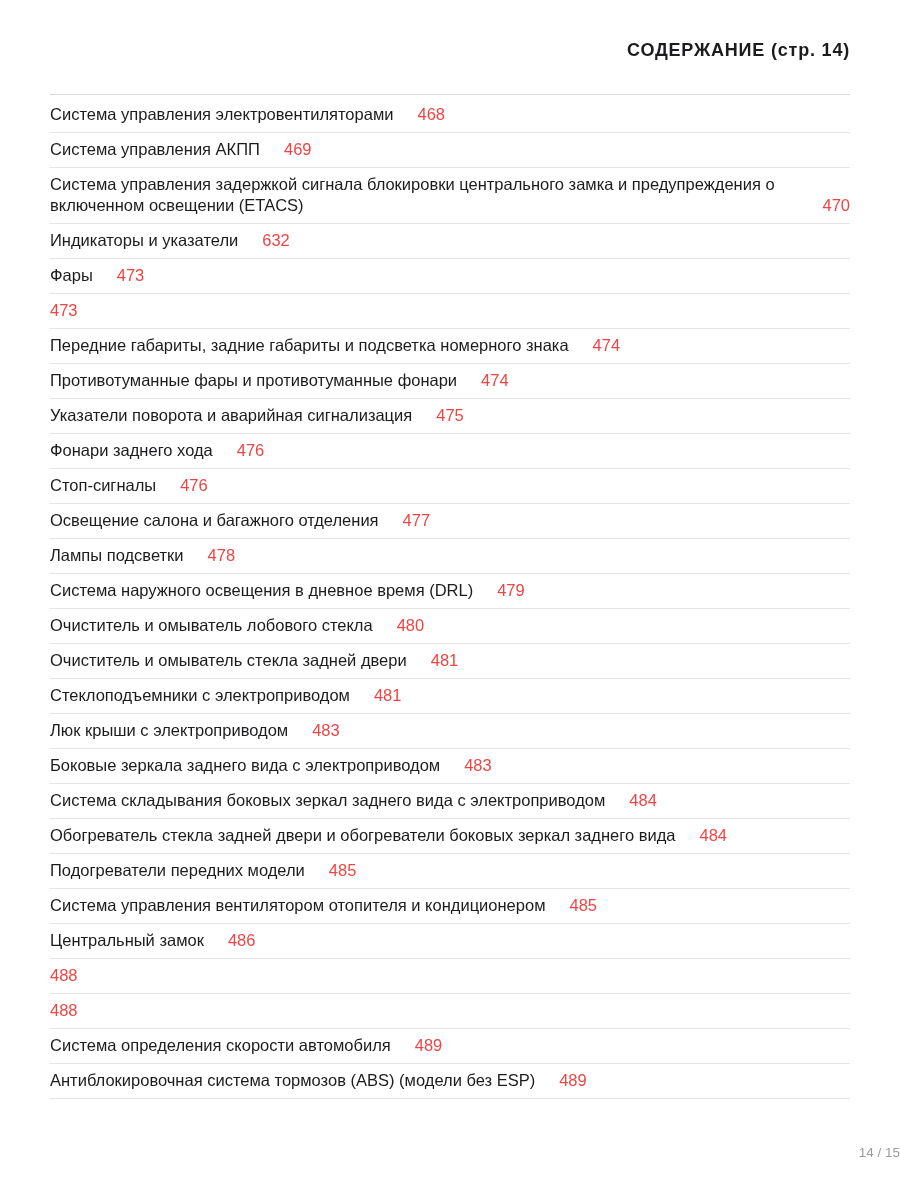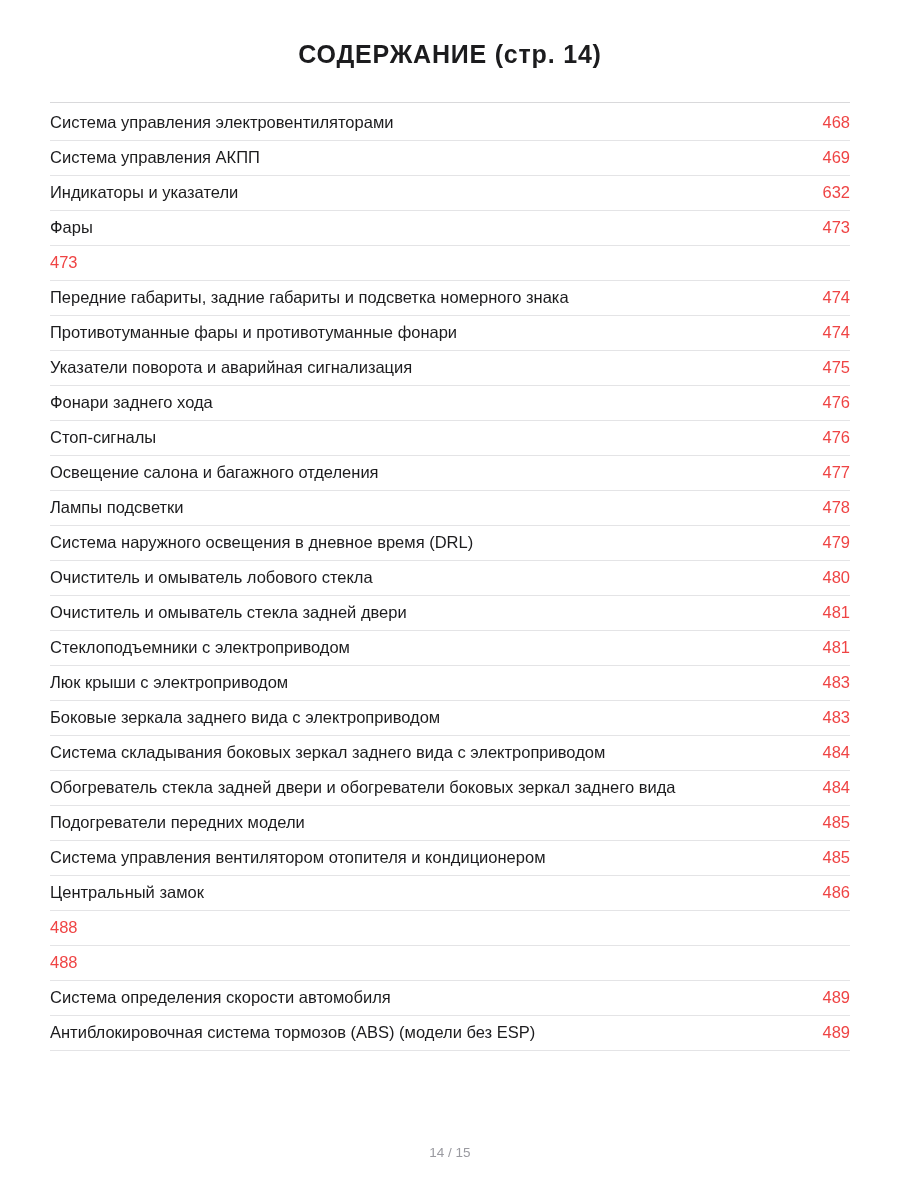--- a/index.html
+++ b/index.html
@@ -7,52 +7,51 @@
   body {
     width: 900px;
     height: 1200px;
     position: relative;
     font-family: "Liberation Sans", "DejaVu Sans", sans-serif;
     color: #1c1c1e;
     overflow: hidden;
   }
   .page { padding: 0 50px; }
   .title {
-    text-align: center;
-    font-size: 25px;
+    text-align: right;
+    font-size: 18px;
     font-weight: 700;
     letter-spacing: 0.8px;
     padding-top: 40px;
     color: #1c1c1e;
   }
   .title-rule {
     border: none;
     border-top: 1px solid #d9d9db;
     margin-top: 33px;
   }
   .toc { margin-top: 3px; }
   .toc-row {
     display: flex;
-    justify-content: space-between;
     align-items: flex-end;
     gap: 24px;
     padding: 6px 0 7px 0;
     border-bottom: 1px solid #e4e4e6;
     font-size: 16.5px;
     line-height: 21px;
     cursor: pointer;
   }
   .toc-label { color: #1c1c1e; }
   .toc-page { color: #ef4444; flex-shrink: 0; }
   .footer {
     position: absolute;
     bottom: 40px;
     left: 0;
     width: 100%;
-    text-align: center;
+    text-align: right;
     color: #9a9aa0;
     font-size: 13.5px;
   }
 </style>
 </head>
 <body>
 
 <div class="page">
   <h1 class="title">СОДЕРЖАНИЕ (стр. 14)</h1>
   <hr class="title-rule">
@@ -60,20 +59,24 @@
   <div class="toc-row">
     <span class="toc-label">Система управления электровентиляторами</span>
     <span class="toc-page">468</span>
   </div>
 
   <div class="toc-row">
     <span class="toc-label">Система управления АКПП</span>
     <span class="toc-page">469</span>
   </div>
 
+  <div class="toc-row">
+    <span class="toc-label">Система управления задержкой сигнала блокировки центрального замка и предупреждения о включенном освещении (ETACS)</span>
+    <span class="toc-page">470</span>
+  </div>
 
   <div class="toc-row">
     <span class="toc-label">Индикаторы и указатели</span>
     <span class="toc-page">632</span>
   </div>
 
   <div class="toc-row">
     <span class="toc-label">Фары</span>
     <span class="toc-page">473</span>
   </div>

